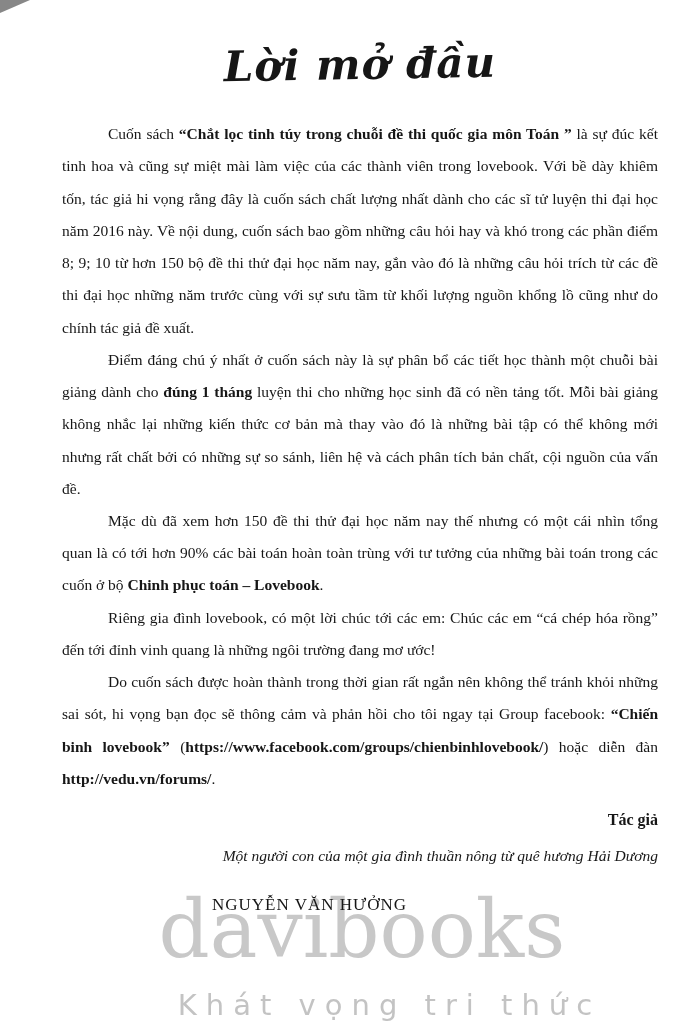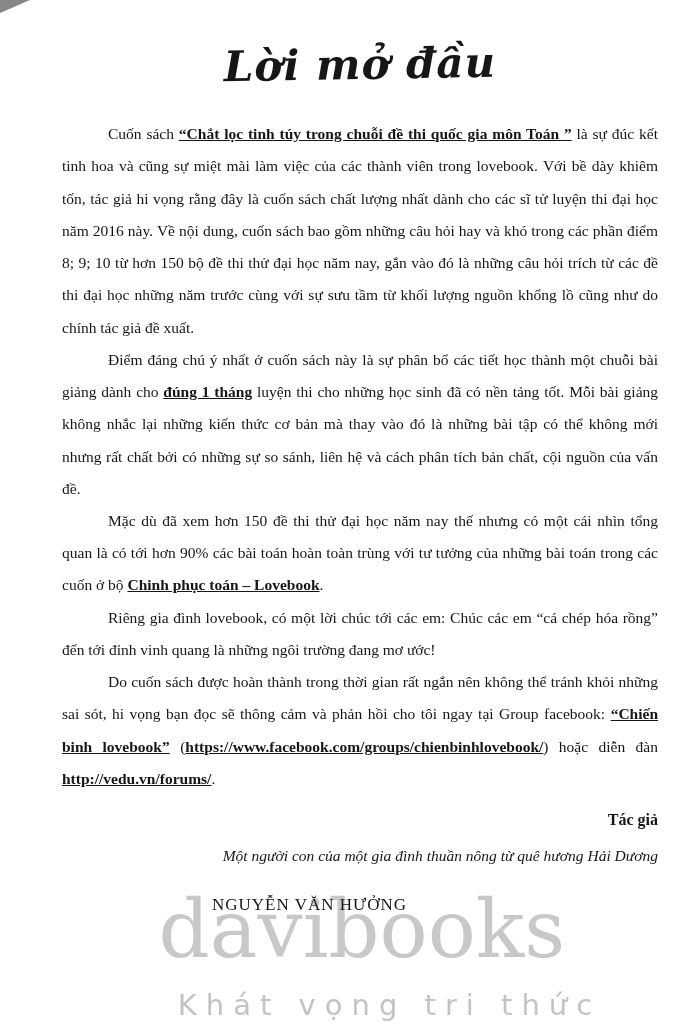--- a/index.html
+++ b/index.html
@@ -15,21 +15,21 @@
   .content{position:relative;z-index:2;padding:36px 42px 0 62px;}
   .doc-title{
     text-align:center;margin:6px 0 30px 0;
     font-family:"DejaVu Serif", serif;font-style:italic;font-weight:bold;
     font-size:42px;line-height:1.1;letter-spacing:1px;transform:rotate(-1deg);
   }
   .para{
     margin:0;text-indent:46px;text-align:justify;
     font-size:15.5px;line-height:2.08;
   }
-  .b{font-weight:bold;text-decoration:underline;}
+  .b{font-weight:bold;}
   .u{}
   .sig-label{
     font-weight:bold;font-size:16px;margin:16px 0 0 0;
     text-align:right;padding-left:175px;
   }
   .sig-desc{
     font-style:italic;font-size:15.5px;text-align:right;margin:18px 0 8px 0;
   }
   .sig-name{
     font-weight:normal;font-size:17px;letter-spacing:1px;

